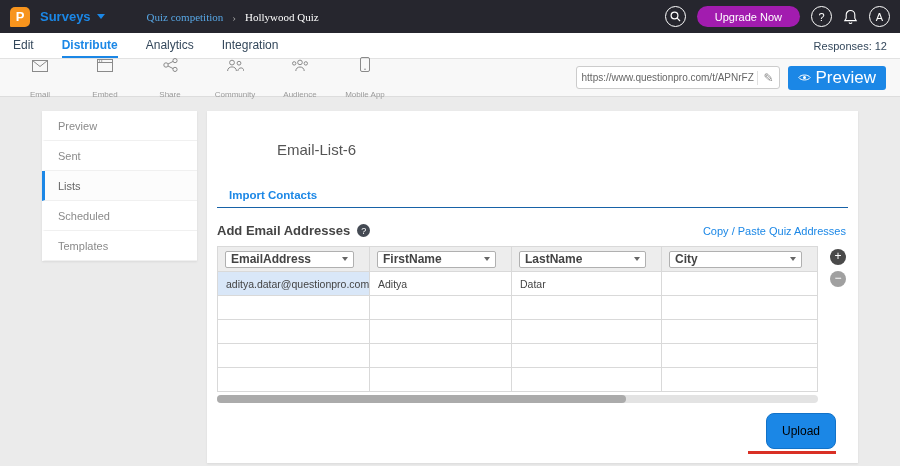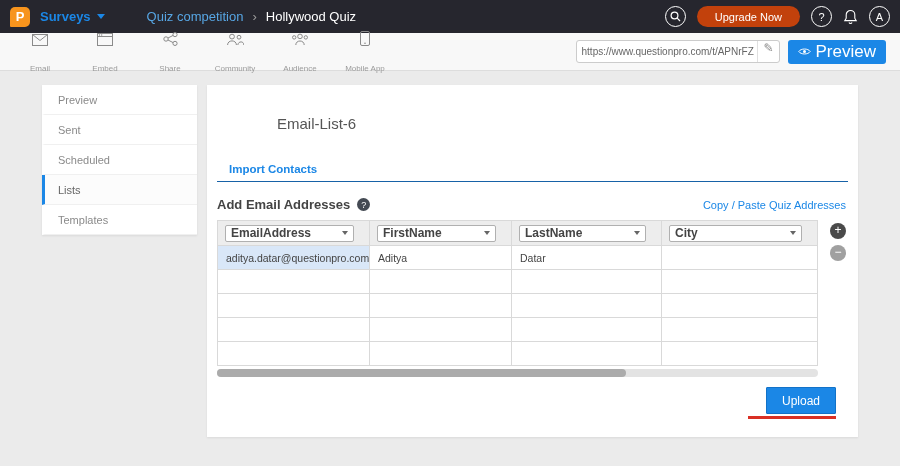--- a/index.html
+++ b/index.html
@@ -3,42 +3,42 @@
 <meta charset="utf-8">
 <style>
   * { margin:0; padding:0; box-sizing:border-box; }
   html,body { width:900px; height:466px; overflow:hidden; font-family:"Liberation Sans",sans-serif; background:#ebebeb; }
 
   
   .topbar { height:33px; background:#26262e; display:flex; align-items:center; padding:0 10px; }
   .logo { width:20px; height:20px; background:#f7941d; border-radius:5px 5px 5px 1px; color:#fff; font-weight:bold; font-size:13px; display:flex; align-items:center; justify-content:center; cursor:pointer; }
   .surveys { display:flex; align-items:center; gap:6px; margin-left:10px; color:#1b87e6; font-size:13px; font-weight:bold; cursor:pointer; }
   .caret-down { width:0; height:0; border-left:4px solid transparent; border-right:4px solid transparent; border-top:5px solid #1b87e6; }
-  .breadcrumb { display:flex; align-items:center; margin-left:42px; font-size:13px; }
+  .breadcrumb { display:flex; align-items:center; margin-left:42px; font-size:11px;font-family:Liberation Serif, serif; }
   .bc-parent { color:#57a6e4; cursor:pointer; }
   .bc-sep { color:#9a9a9a; margin:0 9px; }
   .bc-current { color:#ffffff; }
   .topbar-right { margin-left:auto; display:flex; align-items:center; gap:11px; }
   .circle-btn { width:21px; height:21px; border:1px solid #fff; border-radius:50%; color:#fff; font-size:11px; display:flex; align-items:center; justify-content:center; cursor:pointer; }
-  .upgrade { background:#c2410c; border:none; color:#fff; font-size:11px; font-family:inherit; height:21px; padding:0 18px; border-radius:11px; cursor:pointer; }
+  .upgrade { background:#a21caf; border:none; color:#fff; font-size:11px; font-family:inherit; height:21px; padding:0 18px; border-radius:11px; cursor:pointer; }
   .bell-wrap { display:flex; align-items:center; cursor:pointer; }
 
   
   .navbar { height:26px; background:#fff; border-bottom:1px solid #e2e2e2; display:flex; align-items:center; padding:0 13px; }
   .nav-item { font-size:12px; color:#33475b; margin-right:28px; height:100%; display:flex; align-items:center; border-bottom:2px solid transparent; cursor:pointer; }
   .nav-item.active { color:#1b87e6; border-bottom-color:#1b87e6; font-weight:bold; }
   .responses { margin-left:auto; font-size:11px; color:#33475b; }
 
   
   .toolbar { height:38px; background:#f8f8f8; border-bottom:1px solid #ddd; display:flex; align-items:center; padding:0 14px; }
   .tool { display:flex; flex-direction:column; align-items:center; justify-content:center; min-width:52px; margin-right:13px; cursor:pointer; }
   .tool-icon { height:15px; display:flex; align-items:flex-end; }
   .tool-label { font-size:8px; color:#9a9a9a; margin-top:18px; }
   .toolbar-right { margin-left:auto; display:flex; align-items:center; gap:8px; }
-  .url-box { width:204px; height:23px; background:#fff; border:1px solid #ccc; border-radius:3px; display:flex; padding:0 5px; }
+  .url-box { width:204px; height:23px; background:#fff; border:1px solid #ccc; border-radius:3px; display:flex; align-items:center; padding:0 5px; }
   .url-input { border:none; outline:none; flex:1; font-size:10px; color:#666; font-family:inherit; background:transparent; min-width:0; }
   .edit-ic { color:#888; font-size:12px; border-left:1px solid #e0e0e0; padding-left:5px; cursor:pointer; }
   .preview { background:#1b87e6; border:none; border-radius:3px; height:24px; padding:0 10px; color:#fff; font-size:17px; font-family:inherit; display:flex; align-items:center; gap:5px; cursor:pointer; }
 
   
   .content { display:flex; align-items:flex-start; padding:14px 42px 0 42px; gap:10px; }
   .sidebar { width:156px; background:#fff; box-shadow:0 1px 2px rgba(0,0,0,.08); }
   .side-item { height:30px; line-height:30px; padding-left:13px; font-size:11px; color:#8a8a8a; border-bottom:1px solid #f0f0f0; border-left:3px solid transparent; cursor:pointer; }
   .side-item.active { border-left-color:#1b87e6; color:#666; background:#fcfcfc; }
 
@@ -63,21 +63,21 @@
   td.filled { background:#d9e7f8; }
   .row-btns { position:absolute; right:-28px; top:3px; display:flex; flex-direction:column; gap:6px; }
   .round-btn { width:16px; height:16px; border-radius:50%; color:#fff; font-size:12px; line-height:15px; text-align:center; cursor:pointer; }
   .plus { background:#4a4a4a; }
   .minus { background:#a0a0a0; }
 
   .hscroll { margin:3px 40px 0 10px; height:8px; background:#e3e3e3; border-radius:4px; cursor:pointer; }
   .hthumb { width:68%; height:8px; background:#ababab; border-radius:4px; cursor:grab; }
 
   .upload-row { display:flex; flex-direction:column; align-items:flex-end; margin:10px 22px 0 0; }
-  .upload { background:#1b87e6; border:1px solid #1272c8; border-radius:1px; width:70px; height:27px; color:#ffffff; font-size:12px; font-family:inherit; cursor:pointer; }
+  .upload { background:#1b87e6; border:1px solid #1272c8; border-radius:8px; width:70px; height:36px; color:#000000; font-size:12px; font-family:inherit; cursor:pointer; }
   .red-underline { width:88px; height:3px; background:#d93025; margin-top:2px; }
 
   svg { display:block; }
 </style>
 </head>
 <body>
 
 <div>
 
   <header class="topbar">
@@ -113,20 +113,27 @@
               <path d="M6 13.5a1.6 1.6 0 0 0 3 0" fill="none" stroke="#fff" stroke-width="1.1"></path>
             </svg>
         </span>
       </div>
       <div class="circle-btn">
         <span>A</span>
       </div>
     </div>
   </header>
 
+  <nav class="navbar">
+    <span class="nav-item">Edit</span>
+    <span class="nav-item active">Distribute</span>
+    <span class="nav-item">Analytics</span>
+    <span class="nav-item">Integration</span>
+    <span class="responses">Responses: 12</span>
+  </nav>
 
   <div class="toolbar">
     <div class="tool">
       <span class="tool-icon">
         <svg width="16" height="12" viewBox="0 0 16 12">
             <rect x="0.5" y="0.5" width="15" height="11" fill="none" stroke="#8a8a8a"></rect>
             <path d="M0.5 0.5 L8 6.5 L15.5 0.5" fill="none" stroke="#8a8a8a"></path>
           </svg>
       </span>
       <span class="tool-label">Email</span>
@@ -200,22 +207,22 @@
         <span>Preview</span>
       </button>
     </div>
   </div>
 
   <div class="content">
 
     <aside class="sidebar">
       <div class="side-item">Preview</div>
       <div class="side-item">Sent</div>
+      <div class="side-item active">Lists</div>
       <div class="side-item">Scheduled</div>
-      <div class="side-item active">Lists</div>
       <div class="side-item">Templates</div>
     </aside>
 
     <section class="panel">
       <div class="list-title">Email-List-6</div>
 
       <div class="tabs">
         <span class="tab">Import Contacts</span>
       </div>
 

